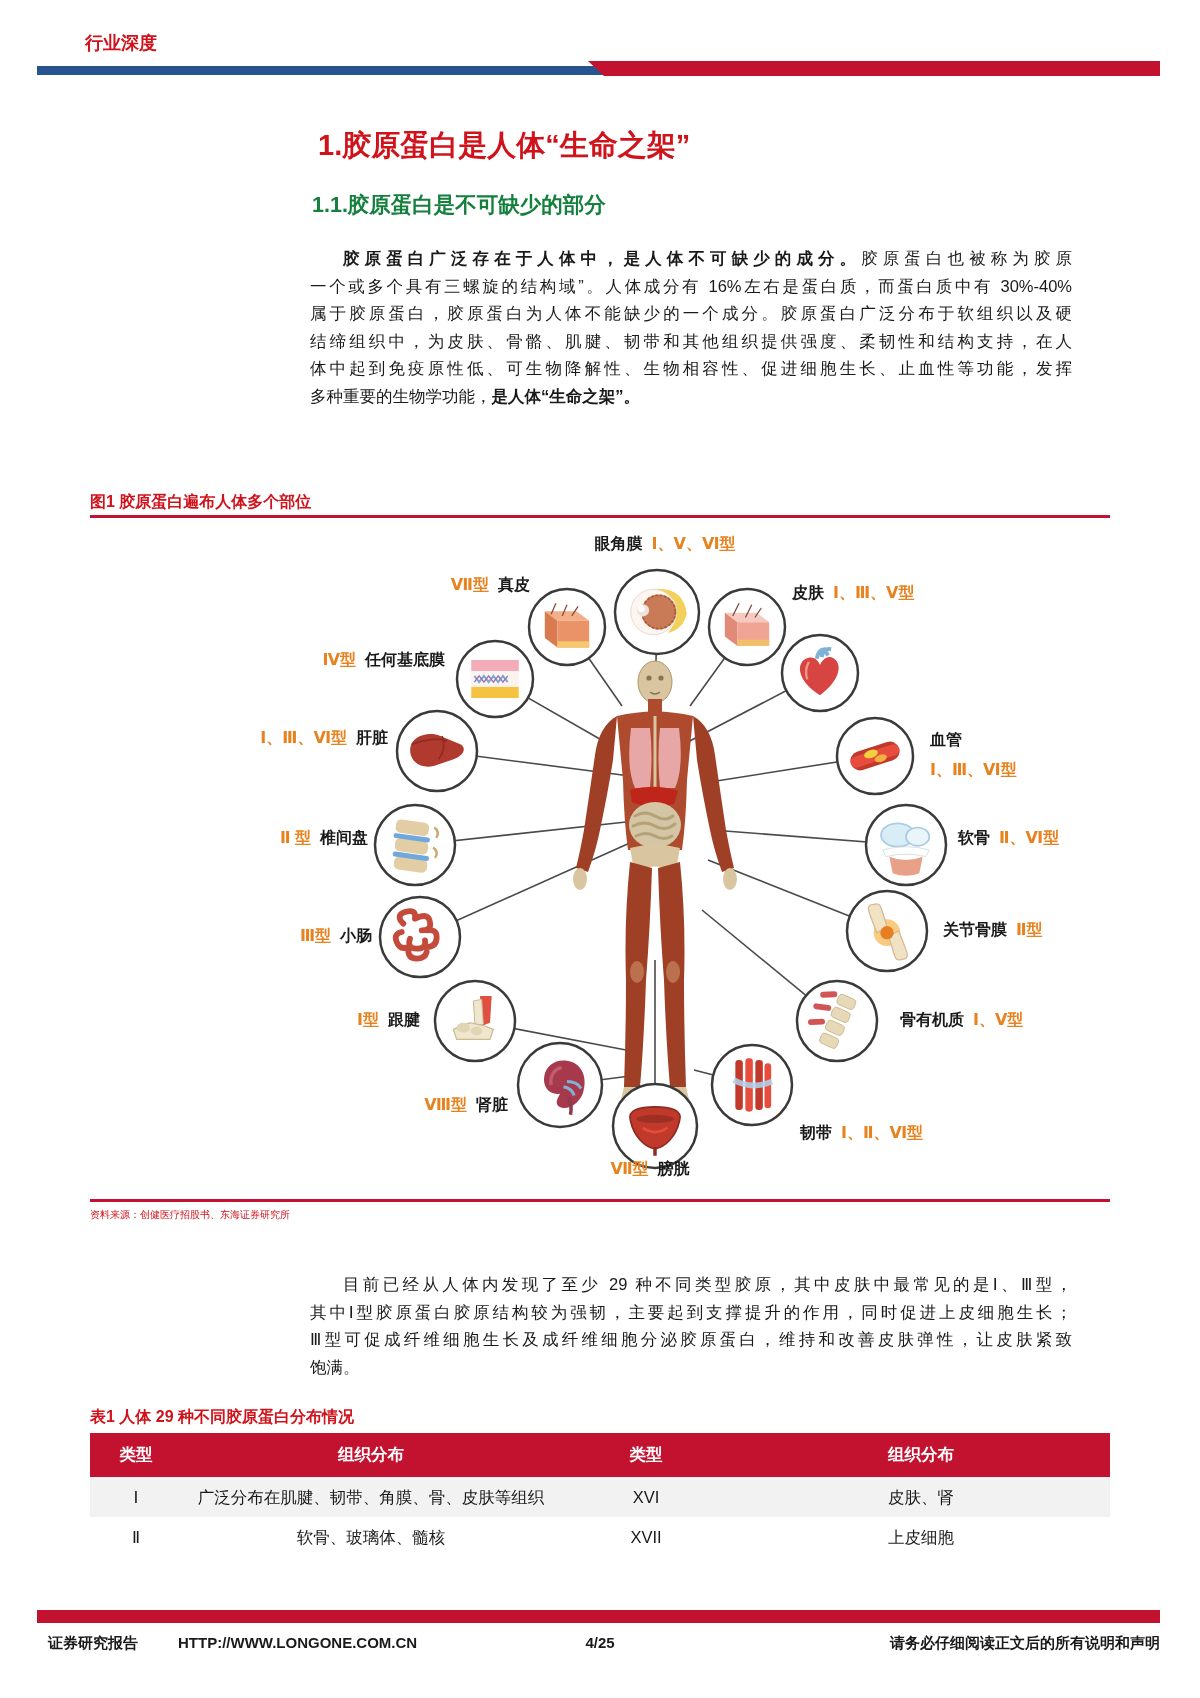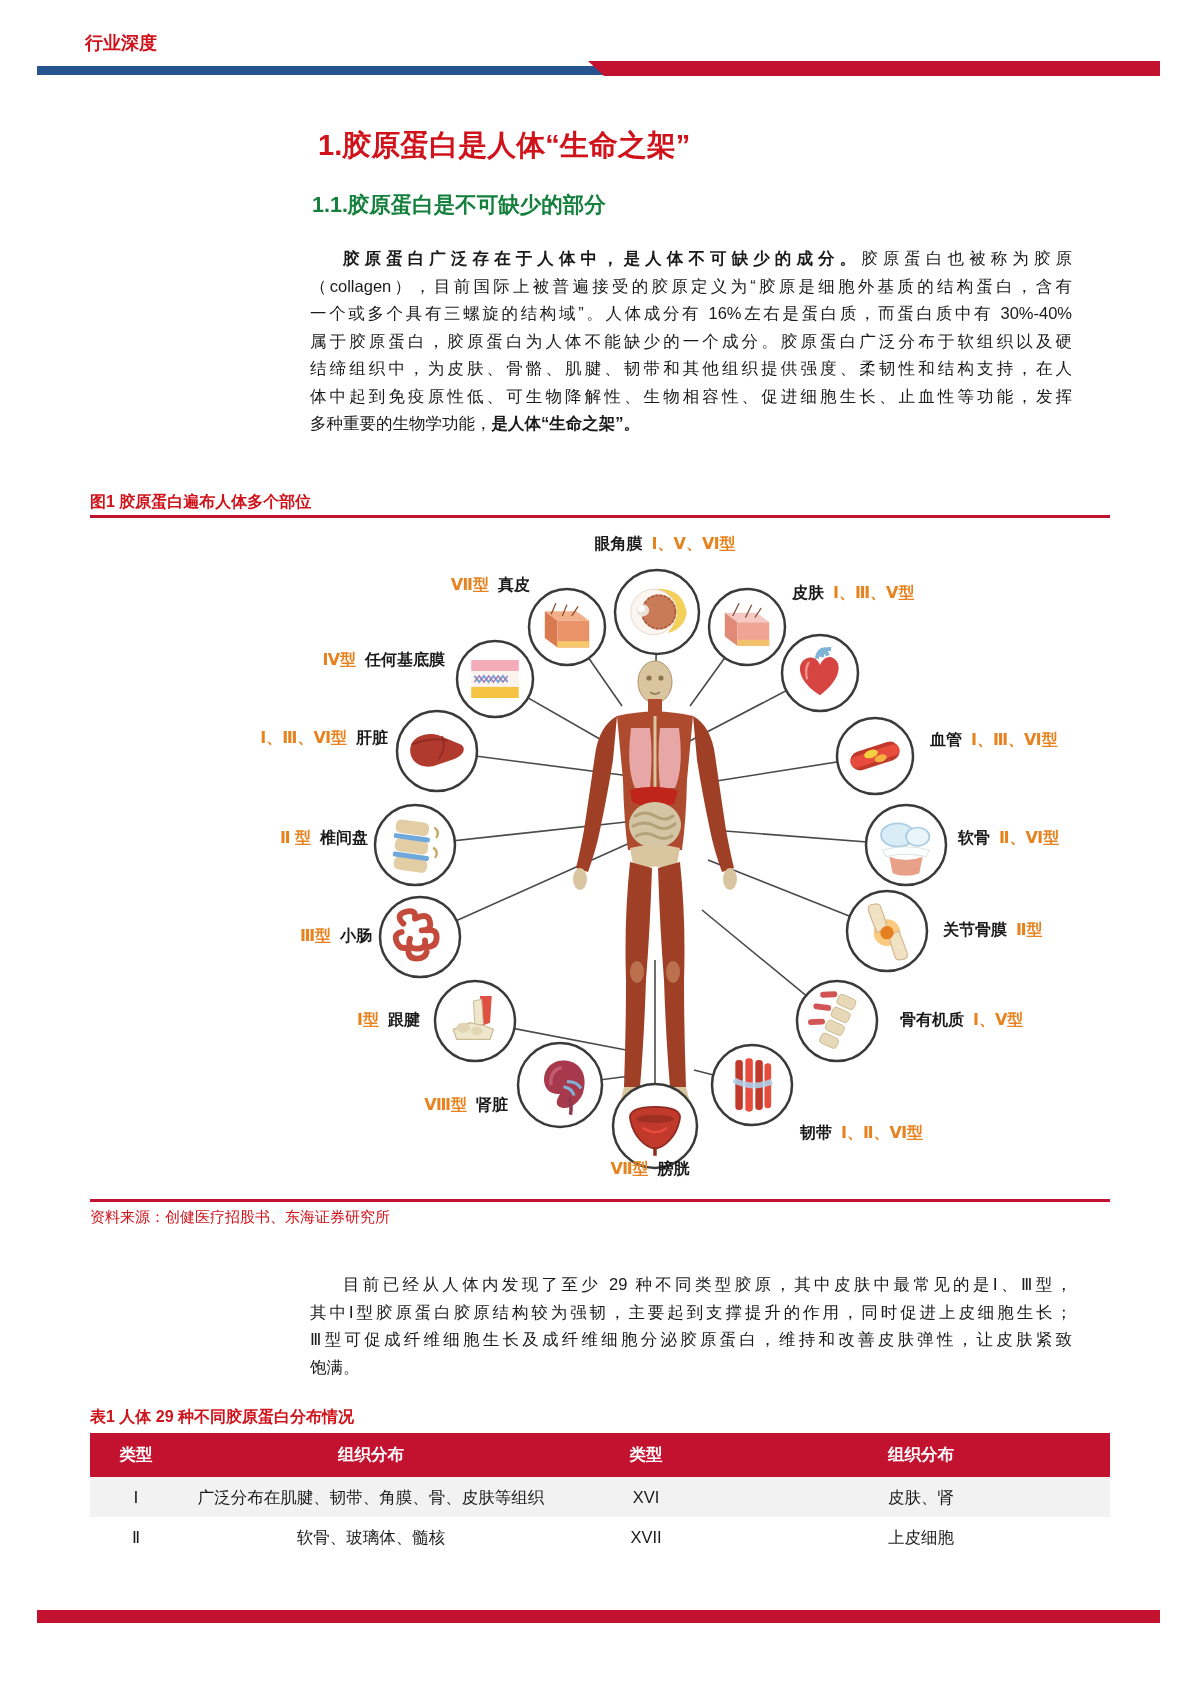--- a/index.html
+++ b/index.html
@@ -27,21 +27,21 @@
   .pline.ind{text-indent:33px;}
   .b{font-weight:bold;}
   
   .fig-cap{position:absolute;left:90px;top:492px;font-size:16px;font-weight:bold;color:#D0121B;}
   .fig-cap-rule{position:absolute;left:90px;top:515px;width:1020px;height:3px;background:#C3122F;}
   .figure{position:absolute;left:90px;top:530px;width:1020px;height:672px;}
   .figure svg{position:absolute;left:0;top:0;}
   .fig-label{position:absolute;font-size:16px;font-weight:bold;white-space:nowrap;display:flex;gap:9px;align-items:baseline;}
   .t-orange{color:#E8821E;} .t-black{color:#1a1a1a;}
   .src-rule{position:absolute;left:90px;top:1199px;width:1020px;height:2.5px;background:#C3122F;}
-  .src-txt{position:absolute;left:90px;top:1208px;font-size:15px;color:#D0121B;}
+  .src-txt{position:absolute;left:90px;top:1208px;font-size:10px;color:#D0121B;}
   
   .tab-cap{position:absolute;left:90px;top:1407px;font-size:16px;font-weight:bold;color:#D0121B;}
   .ctable{position:absolute;left:90px;top:1433px;width:1020px;border-collapse:collapse;
           font-size:16.5px;table-layout:fixed;}
   .ctable th{background:#C3122F;color:#fff;font-weight:bold;height:40px;padding:2px 4px;}
   .ctable td{text-align:center;vertical-align:middle;padding:8px 6px;line-height:24px;}
   .ctable tr.alt td{background:#F2F2F2;}
   
   .ftr-rule{position:absolute;left:37px;top:1610px;width:1123px;height:13px;background:#C3122F;}
   .ftr{position:absolute;left:0;top:1634px;width:1200px;height:22px;font-size:15px;font-weight:bold;}
@@ -57,21 +57,20 @@
 
   <div class="hdr-cat">行业深度</div>
   <div class="rule-blue"></div>
   <div class="rule-red"></div>
 
   <div class="h1">1.胶原蛋白是人体“生命之架”</div>
   <div class="h2">1.1.胶原蛋白是不可缺少的部分</div>
 
   <div class="para" id="para1">
       <div class="pline just ind"><span class="b">胶原蛋白广泛存在于人体中，是人体不可缺少的成分。</span><span>胶原蛋白也被称为胶原</span></div>
-      <div class="pline just"><span>（collagen），目前国际上被普遍接受的胶原定义为“胶原是细胞外基质的结构蛋白，含有</span></div>
       <div class="pline just"><span>一个或多个具有三螺旋的结构域”。人体成分有 16%左右是蛋白质，而蛋白质中有 30%-40%</span></div>
       <div class="pline just"><span>属于胶原蛋白，胶原蛋白为人体不能缺少的一个成分。胶原蛋白广泛分布于软组织以及硬</span></div>
       <div class="pline just"><span>结缔组织中，为皮肤、骨骼、肌腱、韧带和其他组织提供强度、柔韧性和结构支持，在人</span></div>
       <div class="pline just"><span>体中起到免疫原性低、可生物降解性、生物相容性、促进细胞生长、止血性等功能，发挥</span></div>
       <div class="pline"><span>多种重要的生物学功能，</span><span class="b">是人体“生命之架”。</span></div>
     </div>
 
   <div class="fig-cap">图1  胶原蛋白遍布人体多个部位</div>
   <div class="fig-cap-rule"></div>
 
@@ -292,21 +291,21 @@
           <span class="t-orange">Ⅰ、Ⅲ、Ⅴ型</span>
         </div>
         <div class="fig-label" style="top: 120px; right: 665px;">
           <span class="t-orange">Ⅳ型</span>
           <span class="t-black">任何基底膜</span>
         </div>
         <div class="fig-label" style="top: 198px; right: 722px;">
           <span class="t-orange">Ⅰ、Ⅲ、Ⅵ型</span>
           <span class="t-black">肝脏</span>
         </div>
-        <div class="fig-label" style="top: 200px; left: 840px;">
+        <div class="fig-label" style="top: 200px; left: 840px; flex-direction: column;">
           <span class="t-black">血管</span>
           <span class="t-orange">Ⅰ、Ⅲ、Ⅵ型</span>
         </div>
         <div class="fig-label" style="top: 298px; right: 742px;">
           <span class="t-orange">Ⅱ 型</span>
           <span class="t-black">椎间盘</span>
         </div>
         <div class="fig-label" style="top: 298px; left: 868px;">
           <span class="t-black">软骨</span>
           <span class="t-orange">Ⅱ、Ⅵ型</span>
@@ -378,14 +377,20 @@
         <tr>
           <td>Ⅱ</td>
           <td>软骨、玻璃体、髓核</td>
           <td>XVII</td>
           <td>上皮细胞</td>
         </tr>
       </tbody>
   </table>
 
   <div class="ftr-rule"></div>
+  <div class="ftr">
+    <span class="ftr-l1">证券研究报告</span>
+    <span class="ftr-l2">HTTP://WWW.LONGONE.COM.CN</span>
+    <span class="ftr-pg">4/25</span>
+    <span class="ftr-r">请务必仔细阅读正文后的所有说明和声明</span>
+  </div>
 
 </div>
 
 </body></html>

